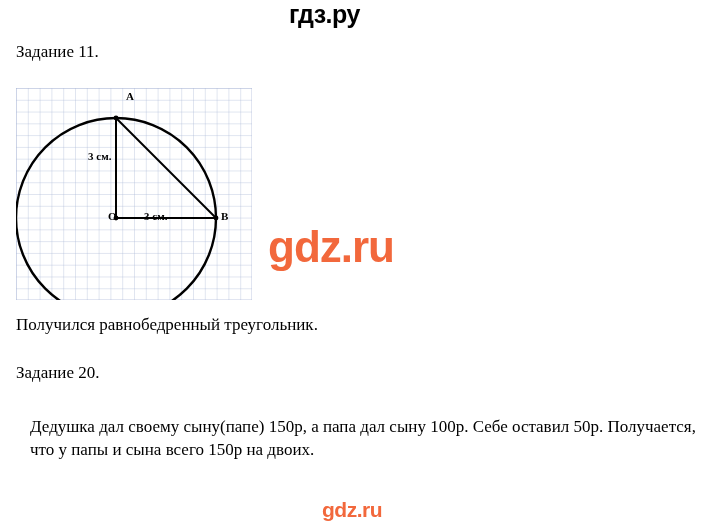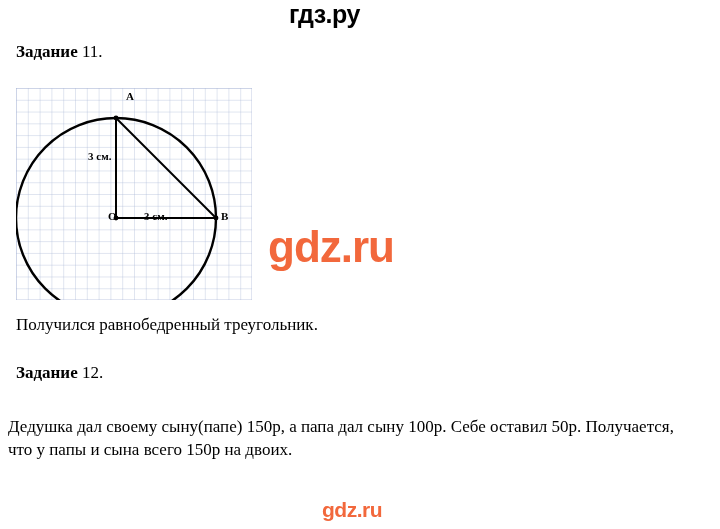--- a/index.html
+++ b/index.html
@@ -32,37 +32,37 @@
     font-weight: bold;
     letter-spacing: -0.5px;
   }
 
   
   .task-heading {
     position: absolute;
     font-size: 17px;
   }
   .task-heading .word {
-    font-weight: bold;
+    font-weight: normal;
   }
   .task-heading .num {
     font-weight: normal;
     text-align: right;
   }
   #task11-heading { left: 16px; top: 42px; }
   #task12-heading { left: 16px; top: 363px; }
 
   
   .para {
     position: absolute;
     font-size: 17px;
     line-height: 23px;
   }
   #para11 { left: 16px; top: 313px; width: 640px; }
-  #para12 { left: 8px; top: 415px; width: 672px; }
+  #para12 { left: 30px; top: 415px; width: 672px; }
 
   
   .figure {
     position: absolute;
     left: 16px;
     top: 88px;
     width: 236px;
     height: 212px;
   }
   .grid {
@@ -160,21 +160,21 @@
   </div>
 
   <div class="watermark">
     <span>gdz.ru</span>
   </div>
 
   <div class="para" id="para11">Получился равнобедренный треугольник.</div>
 
   <div class="task-heading" id="task12-heading">
     <span class="word">Задание</span>
-    <span class="num">12.</span>
+    <span class="num">20.</span>
   </div>
 
   <div class="para" id="para12">Дедушка дал своему сыну(папе) 150р, а папа дал сыну 100р. Себе оставил 50р. Получается, что у папы и сына всего 150р на двоих.</div>
 
   <div class="bottom-logo">
     <span>gdz.ru</span>
   </div>
 
 </div>
 

